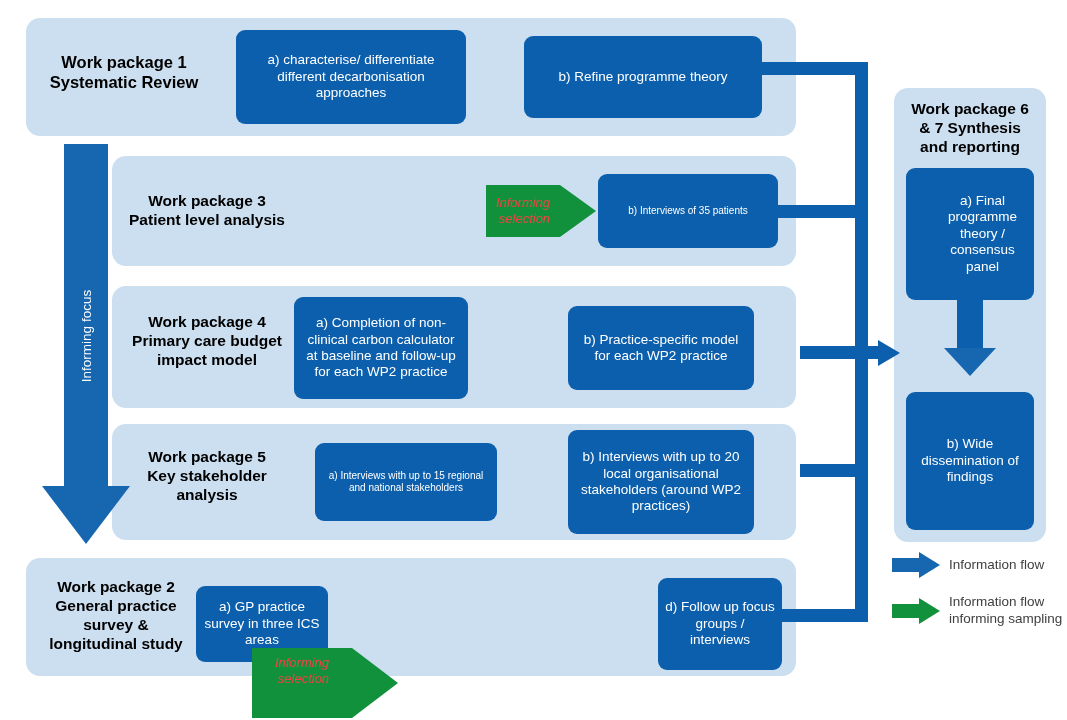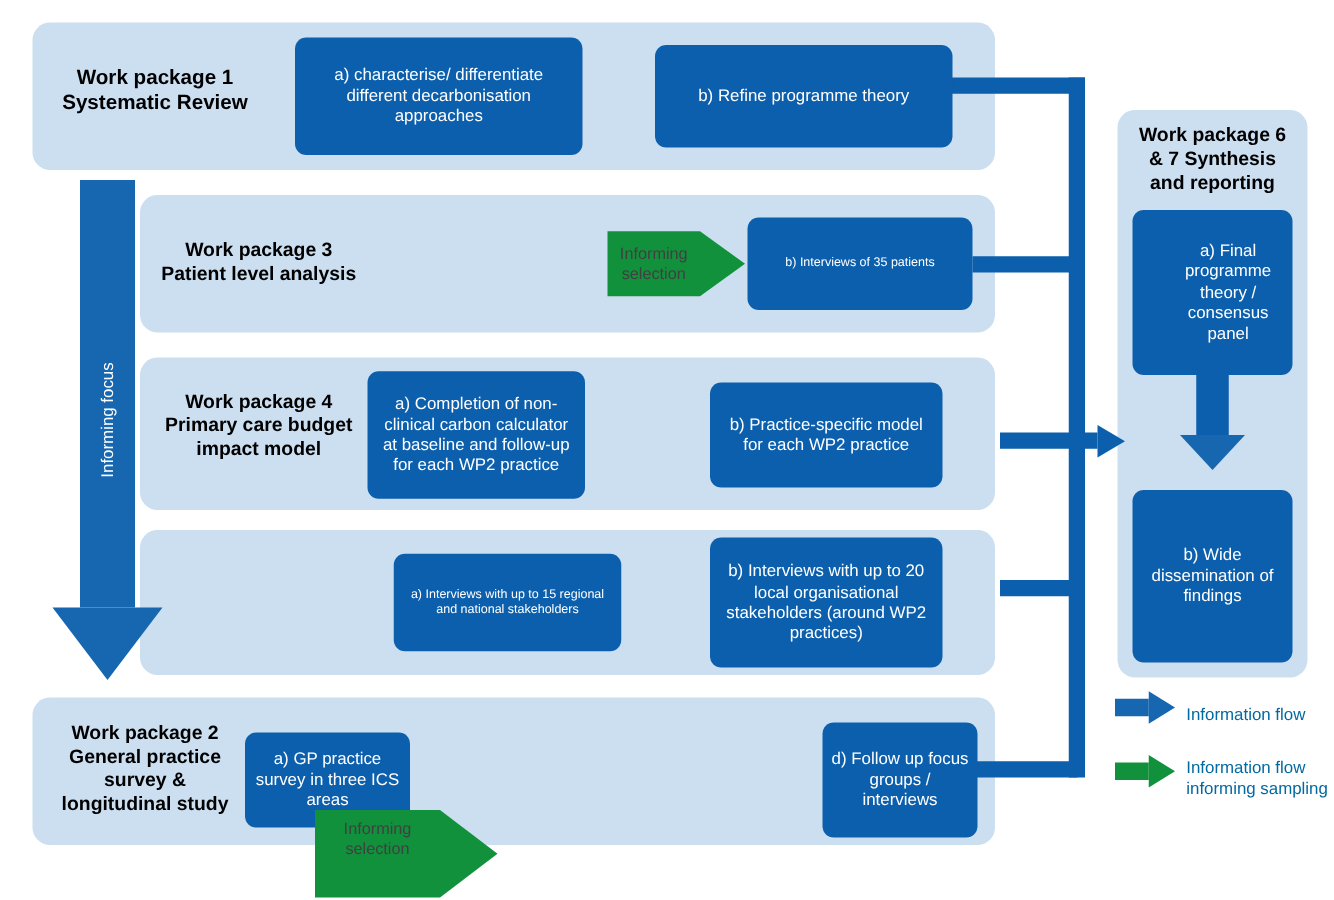--- a/index.html
+++ b/index.html
@@ -54,22 +54,22 @@
   }
   .green-arrow .head {
     position:absolute; top:50%; transform:translateY(-50%);
     width:0; height:0;
     border-left-style:solid; border-left-color:#12913c;
     border-top:solid transparent; border-bottom:solid transparent;
   }
   .green-arrow .glabel {
     position:absolute; left:0; top:0; height:100%;
     display:flex; align-items:center; justify-content:center;
-    color:#404040; text-align:center; line-height:1.2;
-    white-space:pre-line; z-index:2;
+    color:#ef4444; text-align:right; line-height:1.2;
+    white-space:pre-line; z-index:2;font-style:italic;
   }
 
   
   #informing-focus-arrow { position:absolute; z-index:5; }
   #informing-focus-arrow .vshaft {
     position:absolute; left:50%; transform:translateX(-50%);
     top:0; background:#1666b0;
   }
   #informing-focus-arrow .vhead {
     position:absolute; left:50%; transform:translateX(-50%);
@@ -103,22 +103,22 @@
   .legend-row { position:absolute; display:flex; align-items:center; }
   .legend-arrow { position:relative; width:48px; height:26px; flex:0 0 48px; }
   .legend-arrow .ls { position:absolute; left:0; top:6px; width:27px; height:14px; }
   .legend-arrow .lh {
     position:absolute; left:27px; top:0;
     width:0; height:0;
     border-left:21px solid; border-top:13px solid transparent;
     border-bottom:13px solid transparent;
   }
   .legend-label {
-    margin-left:9px; color:#0369a1; font-size:13.5px;
-    line-height:1.25; white-space:pre-line;margin-top:12px;
+    margin-left:9px; color:#404040; font-size:13.5px;
+    line-height:1.25; white-space:pre-line;
   }
 </style>
 </head>
 <body>
 
 <div id="diagram">
 
   <div class="band" style="left:26px; top:18px; width:770px; height:118px;"></div>
   <div class="wp-title" style="left:38px; top:52px; width:172px; font-size:16.5px;">Work package 1
 Systematic Review</div>
@@ -147,20 +147,22 @@
 
   <div class="bar" style="left:778px; top:205px; width:84px; height:13px;"></div>
 
   <div class="band" style="left:112px; top:286px; width:684px; height:122px;"></div>
   <div class="wp-title" style="left:118px; top:313px; width:178px; font-size:15.5px;">Work package 4
 Primary care budget impact model</div>
   <div class="task" style="left:294px; top:297px; width:174px; height:102px; font-size:13.5px;">a) Completion of non-clinical carbon calculator at baseline and follow-up for each WP2 practice</div>
   <div class="task" style="left:568px; top:306px; width:186px; height:84px; font-size:13.5px;">b) Practice-specific model for each WP2 practice</div>
 
   <div class="band" style="left:112px; top:424px; width:684px; height:116px;"></div>
+  <div class="wp-title" style="left:124px; top:448px; width:166px; font-size:15.5px;">Work package 5
+Key stakeholder analysis</div>
   <div class="task" style="left:294px; top:443px; width:182px; height:78px; font-size:10px;margin-left:21px;">a) Interviews with up to 15 regional and national stakeholders</div>
   <div class="task" style="left:568px; top:430px; width:186px; height:104px; font-size:13.5px;">b) Interviews with up to 20 local organisational stakeholders (around WP2 practices)</div>
 
   <div class="bar" style="left:800px; top:464px; width:62px; height:13px;"></div>
 
   <div class="band" style="left:26px; top:558px; width:770px; height:118px;"></div>
   <div class="wp-title" style="left:32px; top:578px; width:168px; font-size:15.5px;">Work package 2
 General practice survey &amp;
 longitudinal study</div>
   <div class="task" style="left:196px; top:586px; width:132px; height:76px; font-size:13.5px;">a) GP practice survey in three ICS areas</div>

